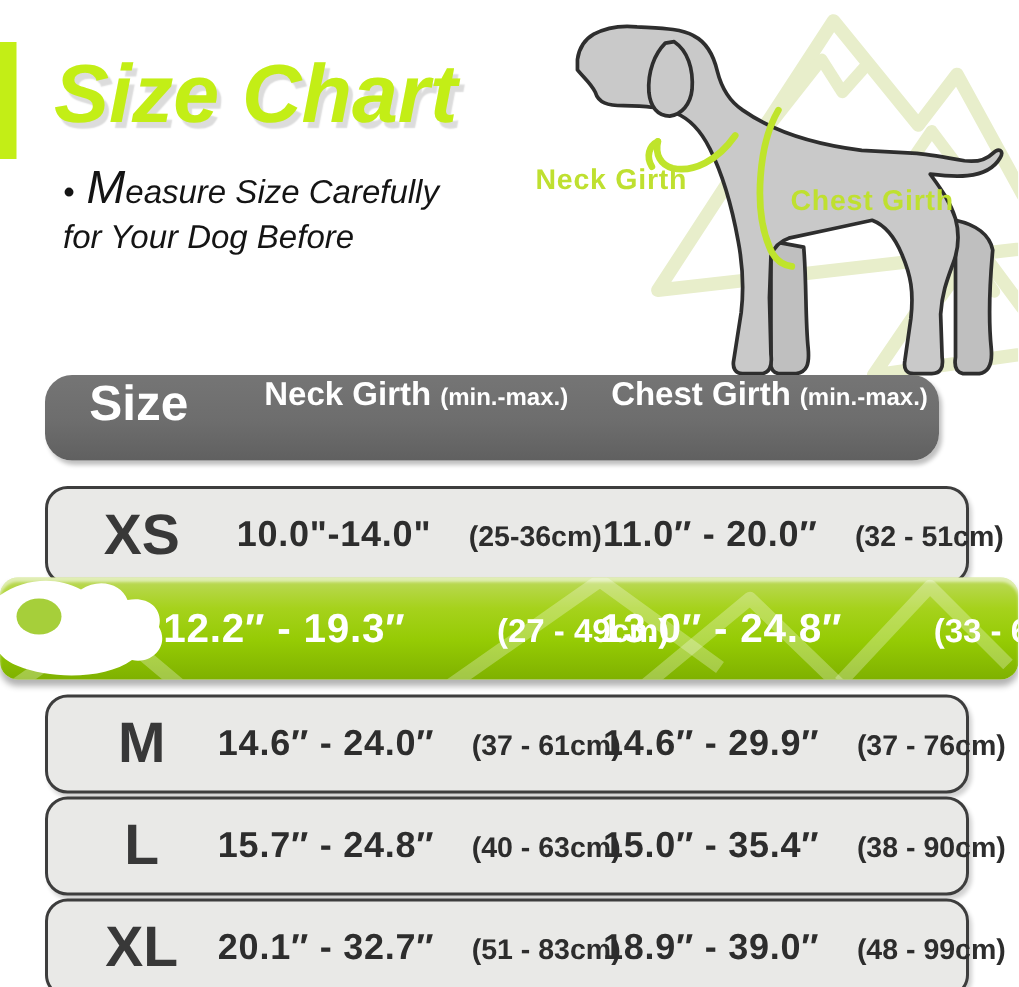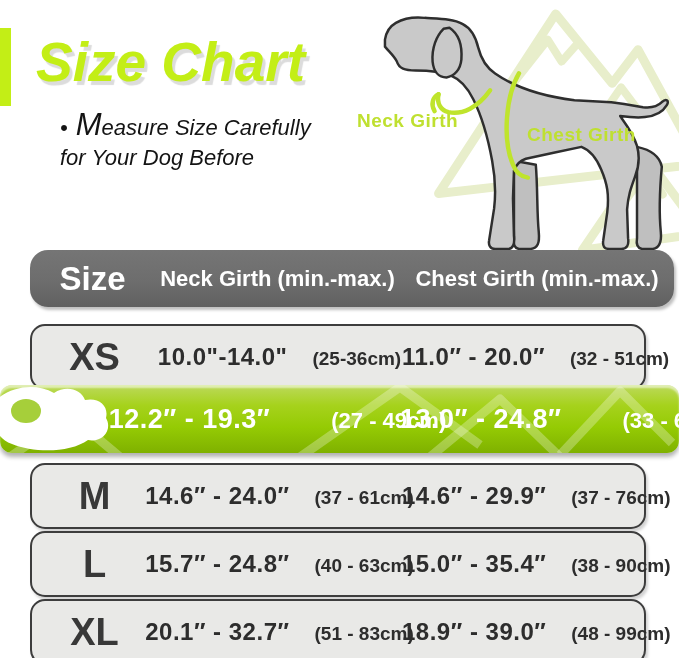--- a/index.html
+++ b/index.html
@@ -9,37 +9,37 @@
   }
   
   .accent-bar{position:absolute;left:0;top:28px;width:11px;height:78px;background:#c3ee16;}
   .page-title{
     position:absolute;left:36px;top:30px;width:320px;
     font-size:55px;font-weight:800;font-style:italic;letter-spacing:0px;
     color:#c3ee16;text-shadow:3px 4px 1px #dcdcdc;white-space:nowrap;
   }
   .note{
     position:absolute;left:42px;top:110px;width:310px;
-    font-style:italic;font-size:22px;line-height:30px;color:#141414;margin-left:18px;
+    font-style:italic;font-size:22px;line-height:30px;color:#141414;
   }
   .note .lead{font-size:31px;font-weight:500;}
   .note .bullet{font-size:22px;margin-right:8px;}
   
   .dog-wrap{position:absolute;left:340px;top:0;width:339px;height:258px;z-index:1;}
   .girth-label{
     position:absolute;font-size:19px;font-weight:600;color:#bfe030;
     white-space:nowrap;z-index:3;letter-spacing:0.5px;
   }
   .neck-label{left:357px;top:110px;}
   .chest-label{left:527px;top:124px;}
   
   .t-header{
-    position:absolute;left:30px;top:250px;width:644px;height:57px;z-index:2;
+    position:absolute;left:30px;top:250px;width:596px;height:57px;z-index:2;
     background:linear-gradient(180deg,#757575 0%,#6d6d6d 55%,#606060 100%);
-    border-radius:18px;display:flex;align-items:center;
+    border-radius:18px;display:flex;align-items:flex-start;
     box-shadow:2px 3px 3px rgba(0,0,0,0.25);color:#fff;
   }
   .row{
     position:absolute;left:30px;width:616px;height:66px;
     background:#e9e9e7;border:2px solid #3d3d3d;border-radius:15px;
     box-sizing:border-box;display:flex;align-items:center;
     box-shadow:2px 3px 3px rgba(0,0,0,0.18);
   }
   .row.xs{top:324px;} .row.m{top:463px;} .row.l{top:531px;} .row.xl{top:599px;}
   .row.highlight{
@@ -58,21 +58,21 @@
   .row.highlight .c-size{color:#ffffff;font-size:40px;}
   .row.highlight .c-meas{color:#ffffff;gap:36px;}
   .row.highlight .inches{font-size:27px;}
   .row.highlight .cm{font-size:22px;}
   
   .h-size{width:125px;text-align:center;font-size:33px;font-weight:800;flex:none;}
   .h-meas{display:flex;align-items:baseline;justify-content:center;white-space:nowrap;font-weight:700;}
   .h-neck{width:245px;flex:none;}
   .h-chest{flex:1;}
   .h-main{font-size:22px;}
-  .h-sub{font-size:22px;margin-left:6px;font-weight:700;}
+  .h-sub{font-size:16px;margin-left:6px;font-weight:700;}
   .paw{position:absolute;left:-4px;top:-3px;z-index:2;}
   .wm{position:absolute;left:0;top:0;width:100%;height:100%;pointer-events:none;}
 </style>
 </head>
 <body>
 
 <div id="stage">
 
   <div class="accent-bar"></div>
   <div class="page-title">Size Chart</div>

